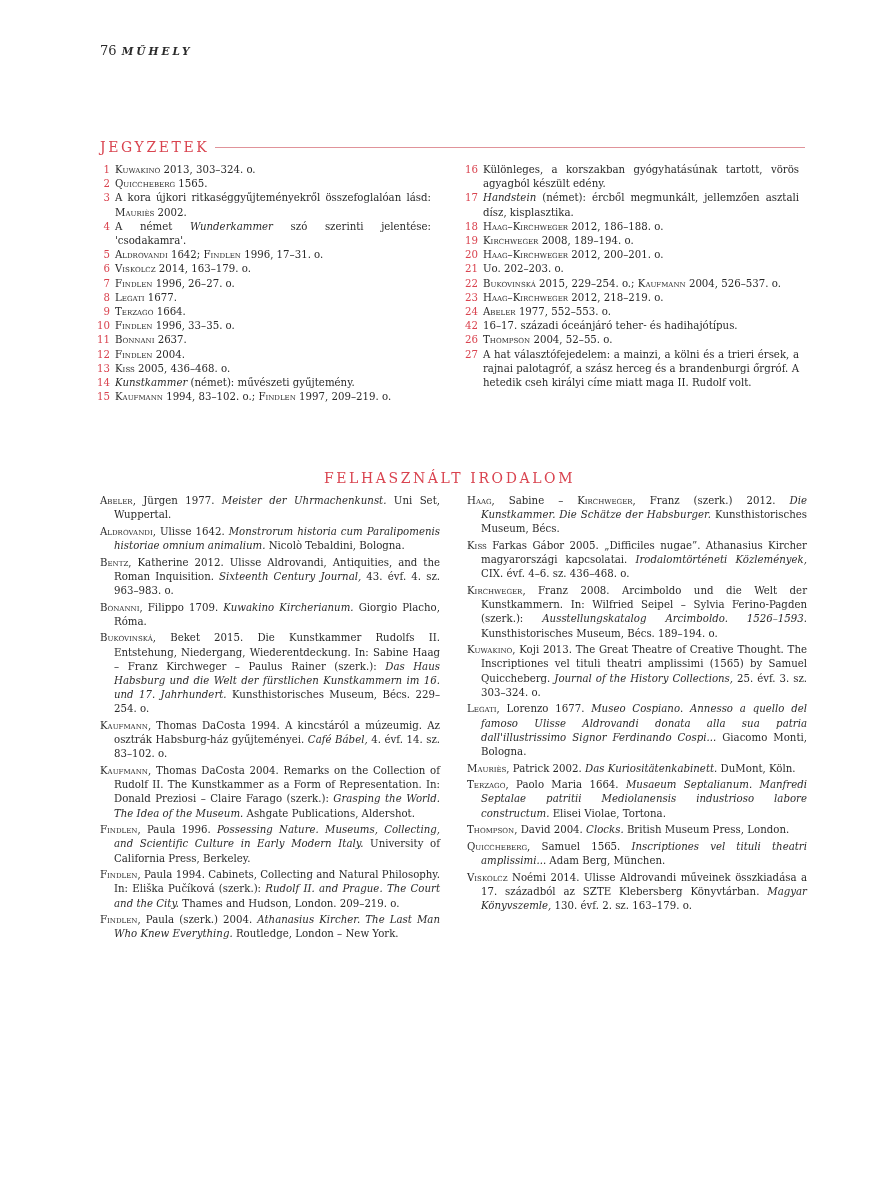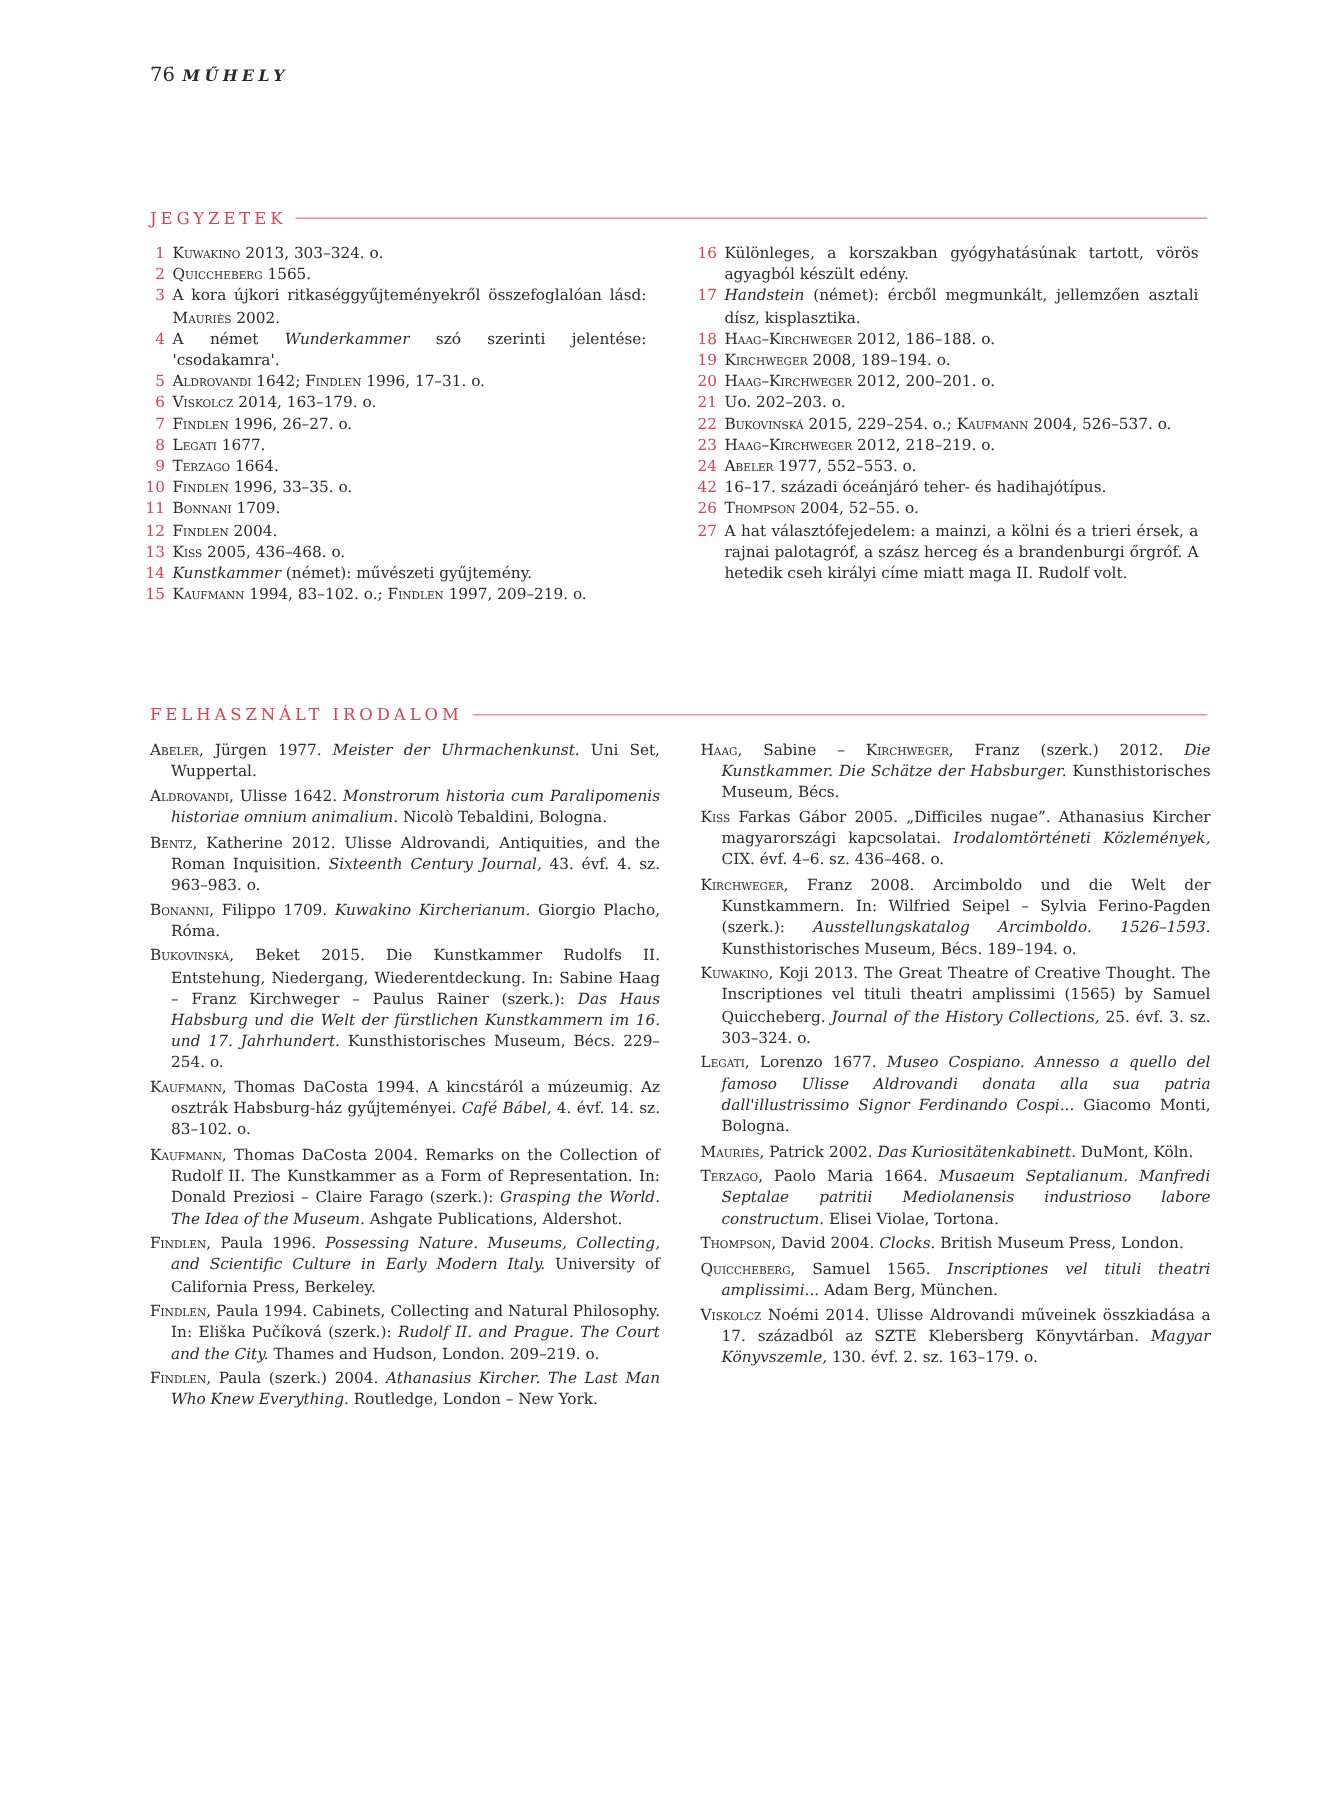--- a/index.html
+++ b/index.html
@@ -1,21 +1,21 @@
 <!DOCTYPE html>
 <html><head>
 <meta charset="utf-8">
 <style>
   html, body { margin:0; padding:0; background:#ffffff; }
   body { width:880px; height:1200px; position:relative; font-family:"DejaVu Serif", serif; color:#2a2a2a; overflow:hidden; }
   .running-head { position:absolute; left:100px; top:43px; font-size:13px; }
   .running-head .pg { margin-right:1px; }
   .running-head .title { font-style:italic; letter-spacing:3px; font-size:10.5px; font-weight:bold; }
   .section-head { position:absolute; left:100px; width:705px; display:flex; align-items:center; }
-  .section-head .label { color:#d9434f; font-size:11px; letter-spacing:2.6px; text-transform:uppercase; white-space:nowrap; padding-right:6px; }
+  .section-head .label { color:#d9434f; font-size:14px; letter-spacing:2.6px; text-transform:uppercase; white-space:nowrap; padding-right:6px; }
   .section-head .rule { flex:1; height:1px; background:#e0939a; }
   .col { position:absolute; width:335px; font-size:10.2px; line-height:14.2px; }
   .note { display:flex; }
   .note .num { color:#d9434f; width:14px; flex:none; text-align:right; margin-right:5px; }
   .note .txt { flex:1; text-align:justify; }
   .sc { font-variant:small-caps; }
   .ref { padding-left:14px; text-indent:-14px; text-align:justify; margin-bottom:2.4px; }
   i { font-style:italic; }
 </style>
 </head>
@@ -67,21 +67,21 @@
     <div class="note">
       <span class="num">9</span>
       <span class="txt"><span class="sc">Terzago</span><span> 1664.</span></span>
     </div>
     <div class="note">
       <span class="num">10</span>
       <span class="txt"><span class="sc">Findlen</span><span> 1996, 33–35. o.</span></span>
     </div>
     <div class="note">
       <span class="num">11</span>
-      <span class="txt"><span class="sc">Bonnani</span><span> 1709.</span></span>
+      <span class="txt"><span class="sc">Bonnani</span><span> 2637.</span></span>
     </div>
     <div class="note">
       <span class="num">12</span>
       <span class="txt"><span class="sc">Findlen</span><span> 2004.</span></span>
     </div>
     <div class="note">
       <span class="num">13</span>
       <span class="txt"><span class="sc">Kiss</span><span> 2005, 436–468. o.</span></span>
     </div>
     <div class="note">
@@ -137,21 +137,21 @@
     <div class="note">
       <span class="num">26</span>
       <span class="txt"><span class="sc">Thompson</span><span> 2004, 52–55. o.</span></span>
     </div>
     <div class="note">
       <span class="num">27</span>
       <span class="txt"><span>A hat választófejedelem: a mainzi, a kölni és a trieri érsek, a rajnai palotagróf, a szász herceg és a brandenburgi őrgróf. A hetedik cseh királyi címe miatt maga II. Rudolf volt.</span></span>
     </div>
   </div>
 
-<div class="section-head" style="top:470px;">
+<div class="section-head" style="top:470px;flex-direction:column;">
   <span class="label">Felhasznált irodalom</span>
   <span class="rule"></span>
 </div>
 
 <div class="col" id="bib-left" style="left:100px; top:494px; width:340px;">
     <div class="ref"><span class="sc">Abeler</span><span>, Jürgen 1977. </span><i>Meister der Uhrmachenkunst.</i><span> Uni Set, Wuppertal.</span></div>
     <div class="ref"><span class="sc">Aldrovandi</span><span>, Ulisse 1642. </span><i>Monstrorum historia cum Paralipomenis historiae omnium animalium.</i><span> Nicolò Tebaldini, Bologna.</span></div>
     <div class="ref"><span class="sc">Bentz</span><span>, Katherine 2012. Ulisse Aldrovandi, Antiquities, and the Roman Inquisition. </span><i>Sixteenth Century Journal,</i><span> 43. évf. 4. sz. 963–983. o.</span></div>
     <div class="ref"><span class="sc">Bonanni</span><span>, Filippo 1709. </span><i>Kuwakino Kircherianum.</i><span> Giorgio Placho, Róma.</span></div>
     <div class="ref"><span class="sc">Bukovinská</span><span>, Beket 2015. Die Kunstkammer Rudolfs II. Entstehung, Niedergang, Wiederentdeckung. In: Sabine Haag – Franz Kirchweger – Paulus Rainer (szerk.): </span><i>Das Haus Habsburg und die Welt der fürstlichen Kunstkammern im 16. und 17. Jahrhundert.</i><span> Kunsthistorisches Museum, Bécs. 229–254. o.</span></div>

